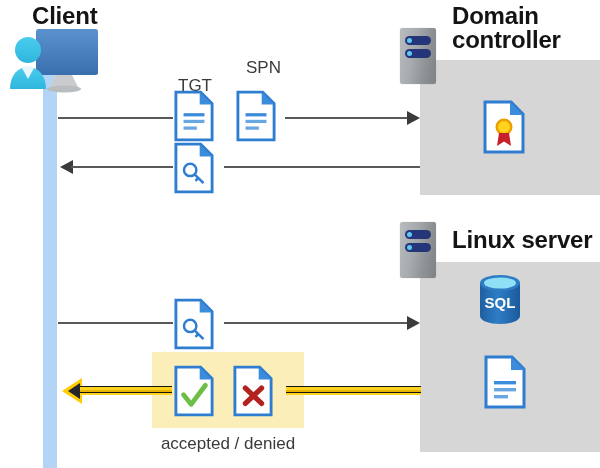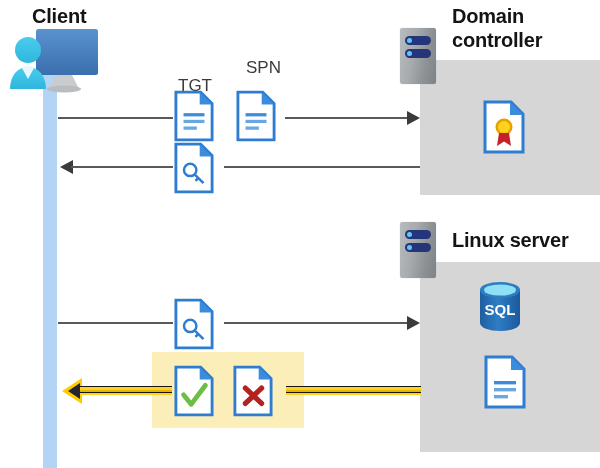--- a/index.html
+++ b/index.html
@@ -5,21 +5,21 @@
   html,body{margin:0;padding:0;background:#ffffff;}
   body{width:600px;height:468px;position:relative;overflow:hidden;
        font-family:"Liberation Sans","DejaVu Sans",sans-serif;
        -webkit-font-smoothing:antialiased;}
   .stage{position:absolute;inset:0;width:600px;height:468px;}
 
   
   .abs{position:absolute;}
 
   
-  .title{font-weight:bold;color:#141414;font-size:20px;line-height:24px;letter-spacing:-0.2px;}
+  .title{font-weight:bold;color:#141414;font-size:24px;line-height:24px;letter-spacing:-0.2px;}
   .caption{color:#3a3a3a;font-size:17px;line-height:20px;}
 
   
   .zone{position:absolute;background:#d6d6d6;}
 
   
   .rack{position:absolute;width:36px;height:56px;border-radius:2px;
         background:linear-gradient(100deg,#b9bcbe 0%,#a8abad 38%,#8e9295 70%,#7e8285 100%);
         box-shadow:0 0 0 0.5px rgba(0,0,0,.06);}
   .rack .bar{position:absolute;left:5px;width:26px;height:9px;border-radius:5px;background:#25357a;}
@@ -111,21 +111,21 @@
       <path d="M16 33 l-2 13 l7 -4.5 l7 4.5 l-2 -13 z" fill="#c8202a"></path>
     </svg>
   </div>
 
   <div class="rack" style="left:400px;top:222px;">
     <div class="bar b1"></div>
       <div class="bar b2"></div>
   </div>
   <div class="abs title" style="left:452px;top:228px;width:160px;">Linux server</div>
 
-  <div class="doc" style="left:474px;top:279px;">
+  <div class="doc" style="left:474px;top:272px;">
     <svg width="52" height="55" viewBox="0 0 52 55">
       <defs>
         <linearGradient id="cyl" x1="0" y1="0" x2="1" y2="0">
           <stop offset="0" stop-color="#1f5fa0"></stop>
             <stop offset="0.45" stop-color="#2e7dc4"></stop>
           <stop offset="1" stop-color="#1b5a9c"></stop>
         </linearGradient>
       </defs>
       <path d="M6 11 h40 v33 a20 8 0 0 1 -40 0 z" fill="url(#cyl)"></path>
       <ellipse cx="26" cy="11" rx="20" ry="8" fill="#2e7dc4"></ellipse>
@@ -223,14 +223,15 @@
     <svg width="40" height="52" viewBox="0 0 42 54">
       <path d="M2 2 h26 l12 12 v38 h-38 z" fill="#ffffff" stroke="#2f7dd1" stroke-width="3"></path>
       <path d="M27 2 v13 h13 z" fill="#3c8cdc"></path>
       <g stroke="#b32121" stroke-width="5.5" stroke-linecap="round">
         <path d="M13 24 L30 40"></path>
         <path d="M30 24 L13 40"></path>
       </g>
     </svg>
   </div>
 
+  <div class="abs caption" style="left:128px;top:434px;width:200px;text-align:center;">accepted / denied</div>
 
 </div>
 
 </body></html>

